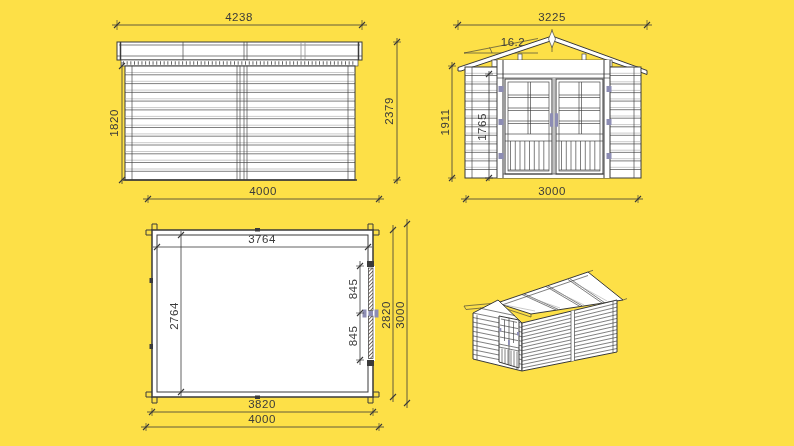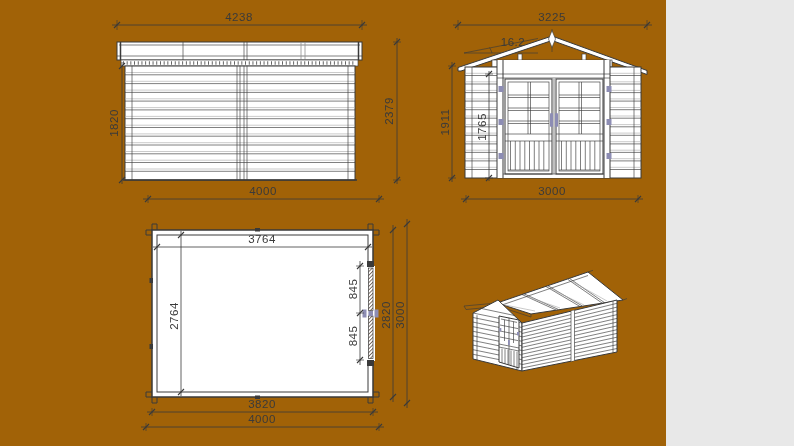--- a/index.html
+++ b/index.html
@@ -1,16 +1,16 @@
 <!DOCTYPE html>
 <html><head>
 <meta charset="utf-8">
 <style>
   html,body{margin:0;padding:0;background:#e8e8e8;}
-  #canvas{position:relative;width:666px;height:446px;background:#a16207;overflow:hidden;
+  #canvas{position:relative;width:794px;height:446px;background:#fde047;overflow:hidden;
           font-family:"Liberation Sans",sans-serif;}
   svg{position:absolute;left:0;top:0;}
   .ln{stroke:#3a3a3a;fill:none;stroke-width:1;}
   .thick{stroke:#3a3a3a;fill:none;stroke-width:1.5;}
   .thin{stroke:#3a3a3a;fill:none;stroke-width:0.65;}
   .lt{stroke:#a8a8a8;fill:none;stroke-width:0.6;}
   .gray{stroke:#8f8f8f;fill:none;stroke-width:0.8;}
   .wfill{fill:#ffffff;}
   .dim{stroke:#3a3a3a;fill:none;stroke-width:0.8;}
   .tick{stroke:#3a3a3a;fill:none;stroke-width:1.1;}

